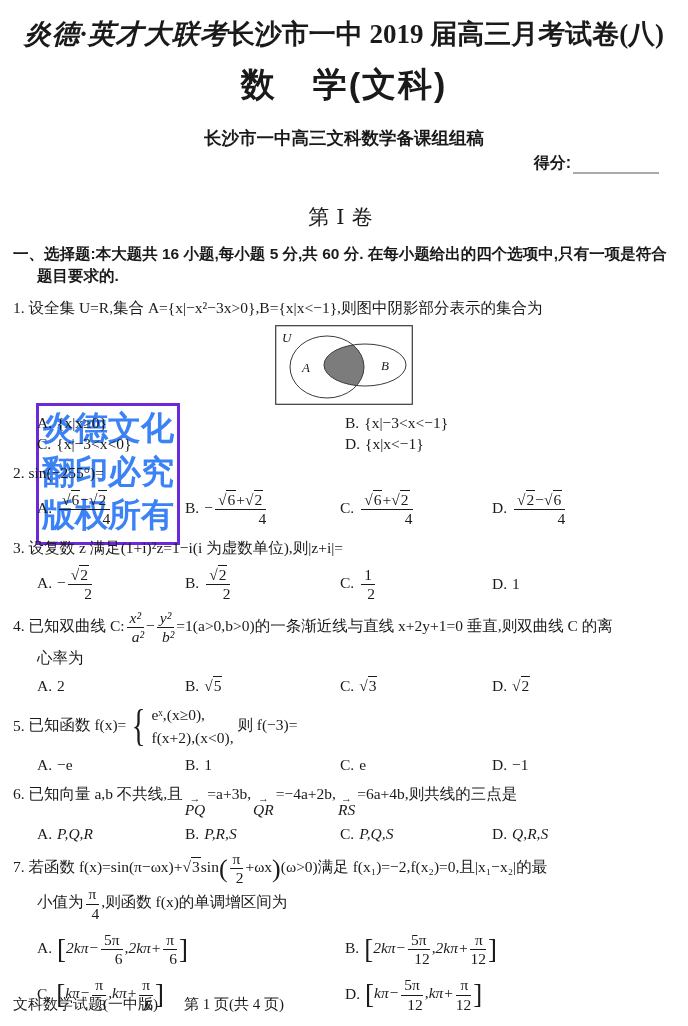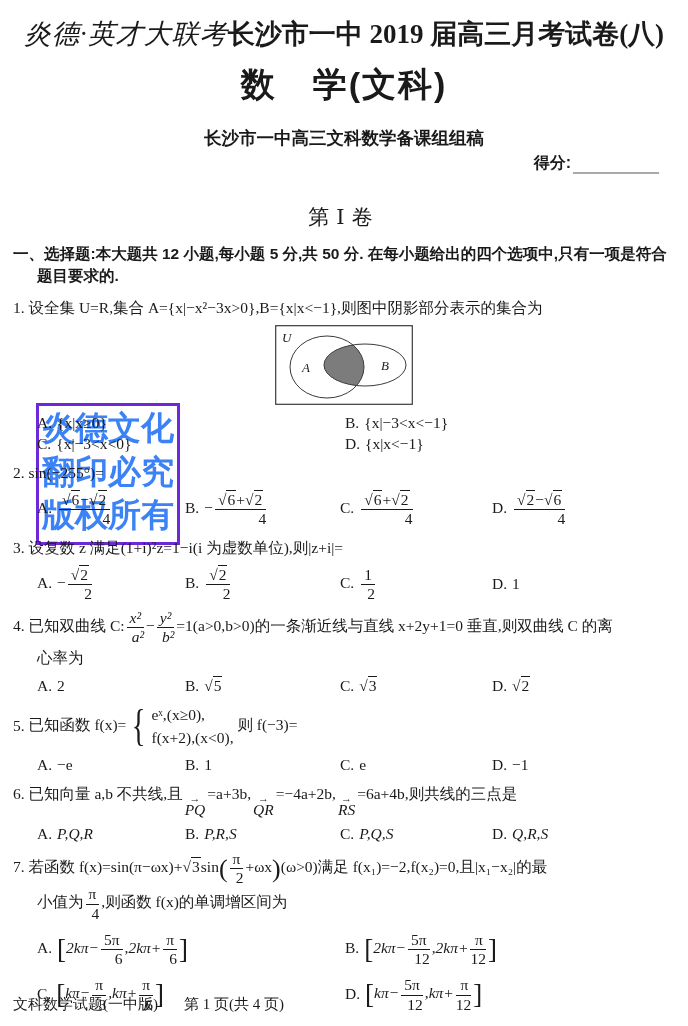--- a/index.html
+++ b/index.html
@@ -16,21 +16,21 @@
     position:absolute;left:36px;top:403px;width:138px;height:136px;
     border:3px solid #6d28d9;z-index:0;
     color:#3b82f6;font-family:"Liberation Sans","DejaVu Sans",sans-serif;
     font-size:33px;font-weight:700;line-height:1.32;text-align:center;
     white-space:nowrap;
   }
 
   .content{position:relative;z-index:1;padding:0 13px;}
 
   .hdr{margin-top:16px;text-align:center;font-size:27px;white-space:nowrap;}
-  .series{font-weight:400;font-style:italic;letter-spacing:1px;}
+  .series{font-weight:700;font-style:italic;letter-spacing:1px;}
   .title-rest{font-weight:600;}
 
   .subject{margin-top:10px;text-align:center;font-weight:700;font-size:34px;letter-spacing:2px;}
   .prepared{margin-top:18px;text-align:center;font-weight:700;font-size:17.5px;}
   .score{margin-top:3px;text-align:right;padding-right:16px;font-weight:700;font-size:16px;height:24px;}
   .score-blank{display:inline-block;width:86px;height:16px;border-bottom:2px solid #a9a9a9;vertical-align:bottom;margin-left:2px;}
 
   .section-title{margin-top:26px;text-align:center;font-size:21px;letter-spacing:7px;}
 
   .instr{margin-top:12px;font-weight:700;font-size:15.5px;line-height:1.45;}
@@ -80,21 +80,21 @@
   <div class="hdr"><span class="series">炎德·英才大联考</span><span class="title-rest">长沙市一中 2019 届高三月考试卷(八)</span></div>
 
   <div class="subject sans">数　学(文科)</div>
 
   <div class="prepared sans">长沙市一中高三文科数学备课组组稿</div>
 
   <div class="score sans"><span>得分:</span><span class="score-blank"></span></div>
 
   <div class="section-title">第Ⅰ卷</div>
 
-  <div class="instr sans">一、选择题:本大题共 12 小题,每小题 5 分,共 50 分. 在每小题给出的四个选项中,只有一项是符合</div>
+  <div class="instr sans">一、选择题:本大题共 16 小题,每小题 5 分,共 60 分. 在每小题给出的四个选项中,只有一项是符合</div>
   <div class="instr2 sans">题目要求的.</div>
 
   <div class="q"><span class="qnum">1.</span> <span>设全集 U=R,集合 A={x|−x²−3x&gt;0},B={x|x&lt;−1},则图中阴影部分表示的集合为</span></div>
 
   <div class="venn-wrap">
     <svg width="138" height="80" viewBox="0 0 138 80">
       <defs>
           <clipPath id="clipA">
             <ellipse cx="52" cy="42" rx="37" ry="31"></ellipse>
           </clipPath>

